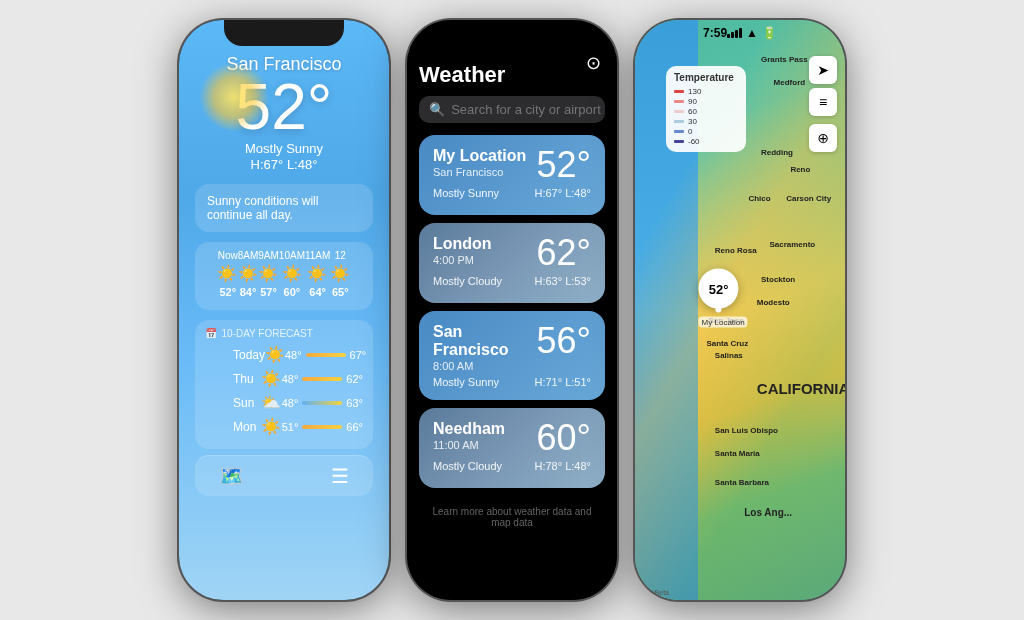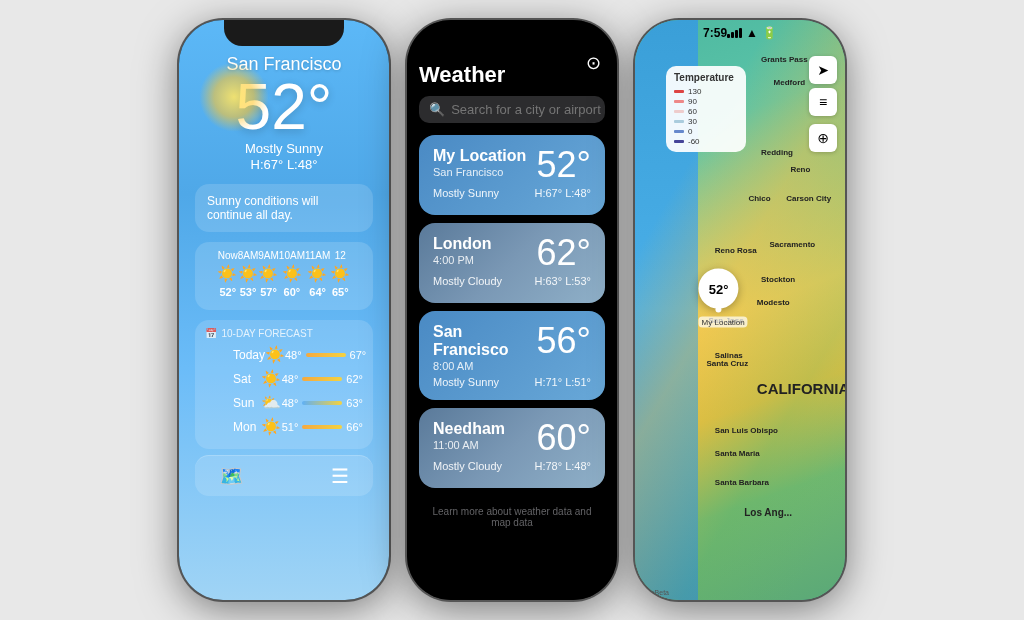--- a/index.html
+++ b/index.html
@@ -453,21 +453,21 @@
       <div class="hourly-scroll">
         <div class="hourly-row">
           <div class="hourly-col">
             <span class="h-time">Now</span>
             <span class="h-icon">☀️</span>
             <span class="h-temp">52°</span>
           </div>
           <div class="hourly-col">
             <span class="h-time">8AM</span>
             <span class="h-icon">☀️</span>
-            <span class="h-temp">53°</span>
+            <span class="h-temp">84°</span>
           </div>
           <div class="hourly-col">
             <span class="h-time">9AM</span>
             <span class="h-icon">☀️</span>
             <span class="h-temp">57°</span>
           </div>
           <div class="hourly-col">
             <span class="h-time">10AM</span>
             <span class="h-icon">☀️</span>
             <span class="h-temp">60°</span>
@@ -493,21 +493,21 @@
         <div class="forecast-row">
           <span class="forecast-day">Today</span>
           <span class="forecast-icon">☀️</span>
           <div class="forecast-temps">
             <span>48°</span>
             <div class="temp-bar"></div>
             <span>67°</span>
           </div>
         </div>
         <div class="forecast-row">
-          <span class="forecast-day">Sat</span>
+          <span class="forecast-day">Thu</span>
           <span class="forecast-icon">☀️</span>
           <div class="forecast-temps">
             <span>48°</span>
             <div class="temp-bar"></div>
             <span>62°</span>
           </div>
         </div>
         <div class="forecast-row">
           <span class="forecast-day">Sun</span>
           <span class="forecast-icon">⛅</span>
@@ -655,21 +655,21 @@
       <div class="map-label" style="top:10%; left:66%;">Medford</div>
       <div class="map-label" style="top:22%; left:60%;">Redding</div>
       <div class="map-label" style="top:25%; left:74%;">Reno</div>
       <div class="map-label" style="top:30%; left:72%;">Carson City</div>
       <div class="map-label" style="top:30%; left:54%;">Chico</div>
       <div class="map-label" style="top:39%; left:38%;">Reno Rosa</div>
       <div class="map-label" style="top:38%; left:64%;">Sacramento</div>
       <div class="map-label" style="top:44%; left:60%;">Stockton</div>
       <div class="map-label" style="top:48%; left:58%;">Modesto</div>
       <div class="map-label" style="top:51%; left:35%;">San Jose</div>
-      <div class="map-label" style="top:55%; left:34%;margin-top:20px;">Santa Cruz</div>
+      <div class="map-label" style="top:55%; left:34%;">Santa Cruz</div>
       <div class="map-label" style="top:57%; left:38%;">Salinas</div>
       <div class="map-label" style="top:62%; left:58%; font-weight:700; font-size:15px;">CALIFORNIA</div>
       <div class="map-label" style="top:70%; left:38%;text-align:right;">San Luis Obispo</div>
       <div class="map-label" style="top:74%; left:38%;">Santa Maria</div>
       <div class="map-label" style="top:79%; left:38%;">Santa Barbara</div>
       <div class="map-label" style="top:84%; left:52%; font-size:10px; font-weight:600;">Los Ang...</div>
 
 
       <div class="map-overlay-card" style="top:46px;margin-left:23px;">
         <div class="map-overlay-title">Temperature</div>

